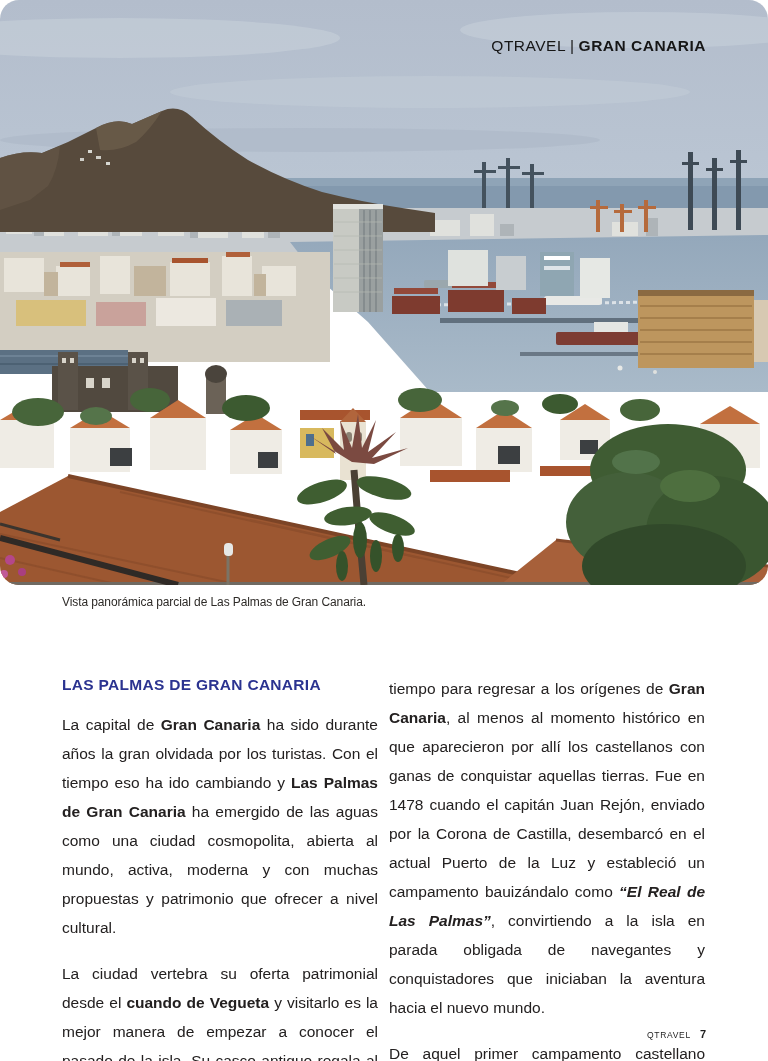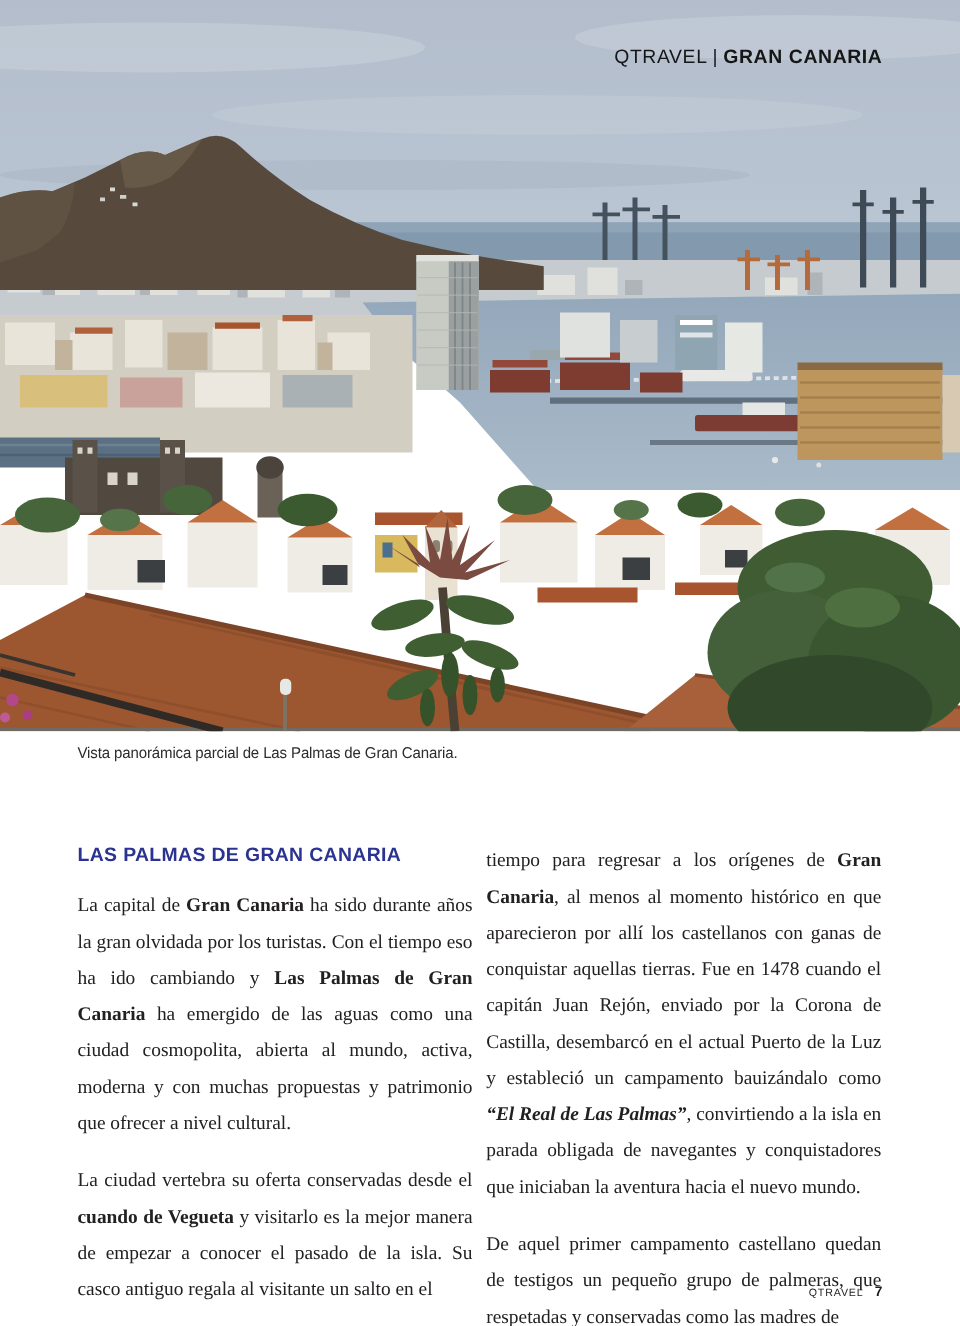--- a/index.html
+++ b/index.html
@@ -1,35 +1,35 @@
 <!DOCTYPE html>
 <html><head>
 <meta charset="utf-8">
 <style>
   html,body{margin:0;padding:0;background:#ffffff;}
   .page{position:relative;width:768px;height:1061px;background:#ffffff;overflow:hidden;
         font-family:"Liberation Sans",sans-serif;}
   
-  .hero{position:absolute;left:0;top:0;width:768px;height:585px;overflow:hidden;}
+  .hero{position:absolute;left:0;top:0;width:768px;height:585px;overflow:hidden;border-radius:19px;}
   .hero svg{display:block;}
   .masthead{position:absolute;top:37px;right:62px;font-size:15.5px;letter-spacing:.5px;
             color:#161616;white-space:nowrap;}
   .masthead .brand{font-weight:400;}
   .masthead .divider{font-weight:300;padding:0 4px;}
   .masthead .section{font-weight:700;}
   
   .caption{position:absolute;left:62px;top:595px;width:560px;font-size:12.5px;color:#2e2b28;
            transform:scaleX(.96);transform-origin:left center;letter-spacing:-.1px;}
   
   .article{position:absolute;left:62px;top:674px;width:644px;display:flex;gap:11px;}
   .col{flex:0 0 316px;width:316px;}
   .article h2{margin:0 0 15px 0;font-size:15.5px;line-height:21px;font-weight:700;
               letter-spacing:.3px;color:#2b3390;}
   .article p{margin:0 0 17px 0;font-size:15.5px;line-height:29px;color:#232020;
-             text-align:justify;font-family:Liberation Serif, serif;}
+             text-align:justify;}
   .article p:last-child{margin-bottom:0;}
   .run-b{font-weight:700;}
   .run-bi{font-weight:700;font-style:italic;}
   
   .folio{position:absolute;right:62px;top:1028px;display:flex;align-items:baseline;gap:9px;
          color:#1d1d1d;}
   .folio .fbrand{font-size:8.5px;letter-spacing:.7px;}
   .folio .fpage{font-size:11px;font-weight:700;}
 </style>
 </head>
@@ -343,21 +343,21 @@
     </div>
   </div>
 
   <div class="caption">Vista panorámica parcial de Las Palmas de Gran Canaria.</div>
 
   <div class="article">
     <div class="col">
       <h2>LAS PALMAS DE GRAN CANARIA</h2>
       <div>
           <p><span>La capital de </span><span class="run-b">Gran Canaria</span><span> ha sido durante años la gran olvidada por los turistas. Con el tiempo eso ha ido cambiando y </span><span class="run-b">Las Palmas de Gran Canaria</span><span> ha emergido de las aguas como una ciudad cosmopolita, abierta al mundo, activa, moderna y con muchas propuestas y patrimonio que ofrecer a nivel cultural.</span></p>
-          <p><span>La ciudad vertebra su oferta conservadas desde el </span><span class="run-b">cuando de Vegueta</span><span> y visitarlo es la mejor manera de empezar a conocer el pasado de la isla. Su casco antiguo regala al visitante un salto en el</span></p>
+          <p><span>La ciudad vertebra su oferta patrimonial desde el </span><span class="run-b">cuando de Vegueta</span><span> y visitarlo es la mejor manera de empezar a conocer el pasado de la isla. Su casco antiguo regala al visitante un salto en el</span></p>
         </div>
     </div>
     <div class="col">
       <div>
           <p><span>tiempo para regresar a los orígenes de </span><span class="run-b">Gran Canaria</span><span>, al menos al momento histórico en que aparecieron por allí los castellanos con ganas de conquistar aquellas tierras. Fue en 1478 cuando el capitán Juan Rejón, enviado por la Corona de Castilla, desembarcó en el actual Puerto de la Luz y estableció un campamento bauizándalo como </span><span class="run-bi">“El Real de Las Palmas”</span><span>, convirtiendo a la isla en parada obligada de navegantes y conquistadores que iniciaban la aventura hacia el nuevo mundo.</span></p>
           <p><span>De aquel primer campamento castellano quedan de testigos un pequeño grupo de palmeras, que respetadas y conservadas como las madres de</span></p>
         </div>
     </div>
   </div>
 

